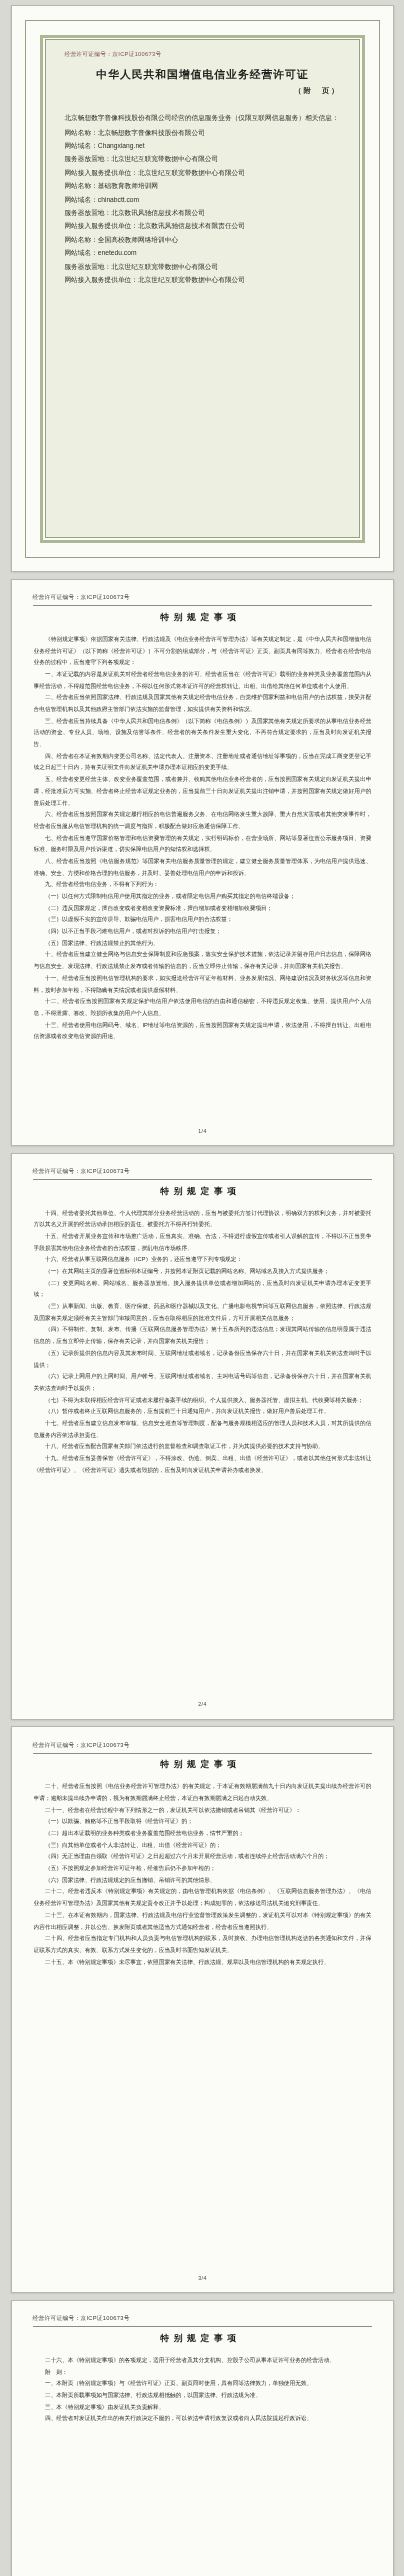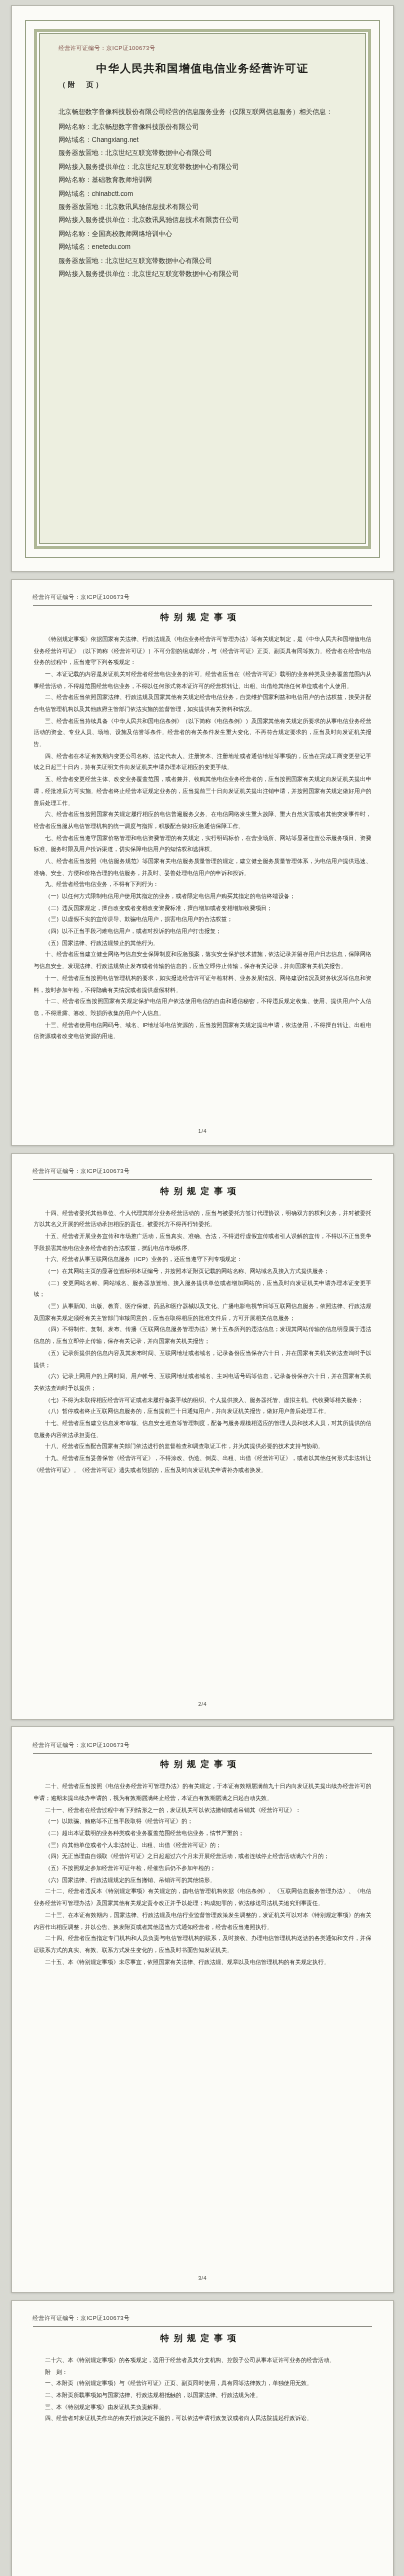--- a/index.html
+++ b/index.html
@@ -24,21 +24,21 @@
     box-shadow:0 0.5px 2.1px rgba(0,0,0,.18);
     position:relative;
     box-sizing:border-box;
     overflow:hidden;
   }
 
   
   .cert-frame {
     position:absolute; inset:13.4px;
     border:0.5px solid #96a083;
-    padding:8px;
+    padding:14px;
     box-sizing:border-box;
   }
   .cert-band {
     height:100%;
     border:3.1px solid #aeb795;
     box-sizing:border-box;
     padding:1.5px;
   }
   .cert-inner {
     height:100%;
@@ -56,21 +56,21 @@
   .cert-title {
     margin-top:8.2px;
     text-align:center;
     font-size:10.8px;
     font-weight:bold;
     letter-spacing:1px;
     color:#1f1f1b;
   }
   .cert-subtitle {
     margin-top:4.1px;
-    text-align:left;
+    text-align:right;
     font-size:7.2px;
     font-weight:bold;
     color:#2a2a26;
     letter-spacing:2.1px;
   }
   .cert-body {
     margin-top:15.5px;
     font-size:6.7px;
     line-height:2.0;
     color:#2d2d28;

